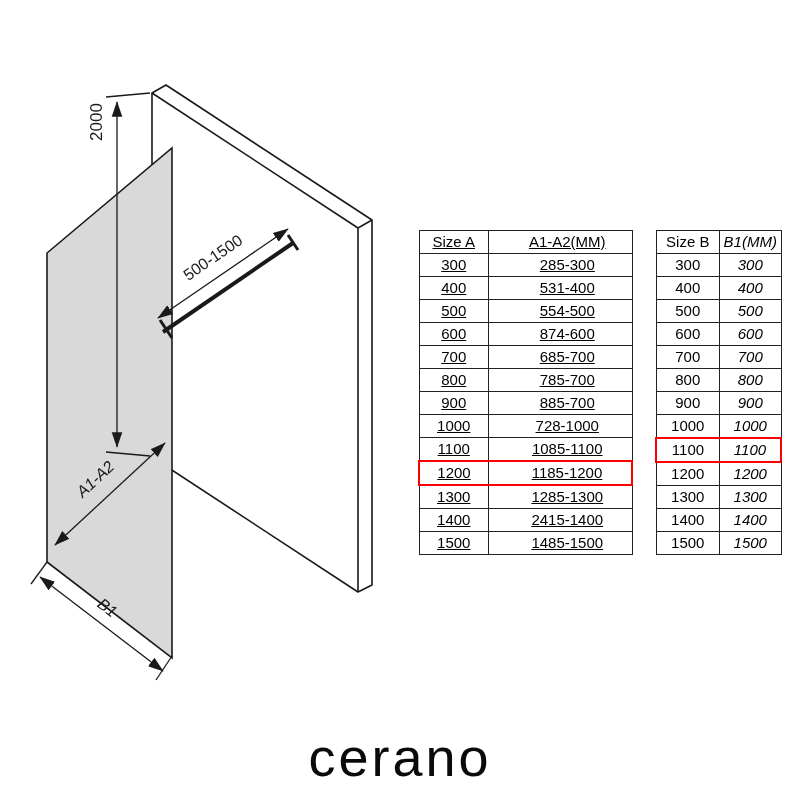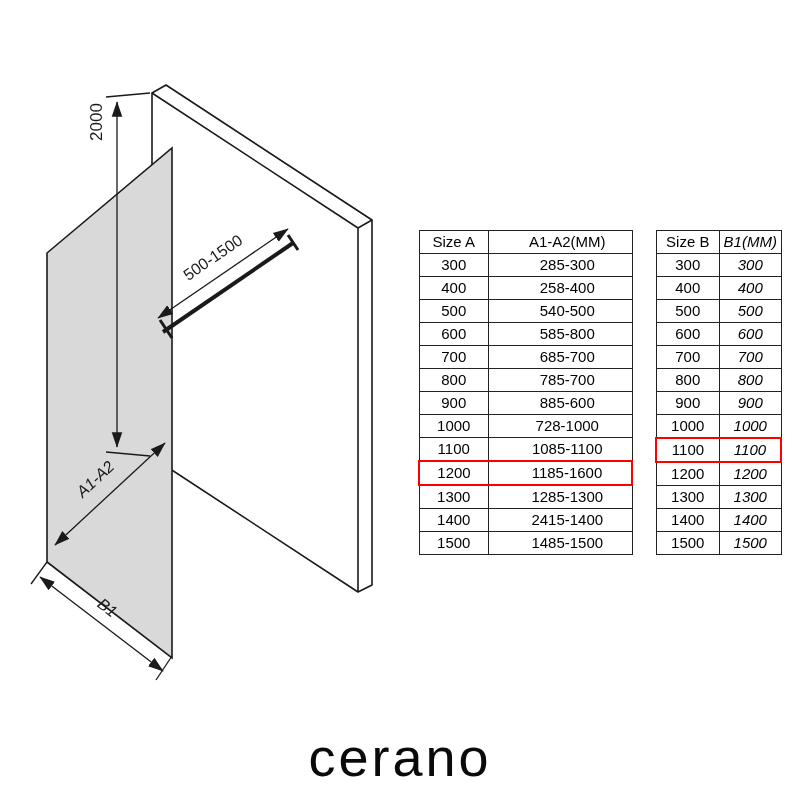--- a/index.html
+++ b/index.html
@@ -14,21 +14,21 @@
 
   .spec-table {
     position:absolute; border-collapse:collapse; font-size:15px; color:#000;
     table-layout:fixed;
   }
   .spec-table th, .spec-table td {
     border:1px solid #222; text-align:center; vertical-align:middle;
     font-weight:400; height:22px; line-height:22px; padding:0 2px;
     white-space:nowrap; overflow:hidden;
   }
-  .table-a { left:418px; top:230px; }
+  .table-a { left:418px; top:230px;text-decoration:underline; }
   .table-a .c0 { width:64px; }
   .table-a .c1 { width:124px;padding-left:16px; }
   .table-b { left:655px; top:230px; }
   .table-b .c0 { width:58px; }
   .table-b .c1 { width:56px;font-style:italic; }
 
   tr.highlight td { border-top:2.5px solid var(--hl); border-bottom:2.5px solid var(--hl); }
   tr.highlight td:first-child { border-left:2.5px solid var(--hl); }
   tr.highlight td:last-child  { border-right:2.5px solid var(--hl); }
 
@@ -91,53 +91,53 @@
           <th class="c1">A1-A2(MM)</th>
         </tr>
     </thead>
     <tbody>
         <tr>
           <td class="c0">300</td>
           <td class="c1">285-300</td>
         </tr>
         <tr>
           <td class="c0">400</td>
-          <td class="c1">258-400</td>
+          <td class="c1">531-400</td>
         </tr>
         <tr>
           <td class="c0">500</td>
-          <td class="c1">540-500</td>
+          <td class="c1">554-500</td>
         </tr>
         <tr>
           <td class="c0">600</td>
-          <td class="c1">585-800</td>
+          <td class="c1">874-600</td>
         </tr>
         <tr>
           <td class="c0">700</td>
           <td class="c1">685-700</td>
         </tr>
         <tr>
           <td class="c0">800</td>
           <td class="c1">785-700</td>
         </tr>
         <tr>
           <td class="c0">900</td>
-          <td class="c1">885-600</td>
+          <td class="c1">885-700</td>
         </tr>
         <tr>
           <td class="c0">1000</td>
           <td class="c1">728-1000</td>
         </tr>
         <tr>
           <td class="c0">1100</td>
           <td class="c1">1085-1100</td>
         </tr>
         <tr class="highlight">
           <td class="c0">1200</td>
-          <td class="c1">1185-1600</td>
+          <td class="c1">1185-1200</td>
         </tr>
         <tr>
           <td class="c0">1300</td>
           <td class="c1">1285-1300</td>
         </tr>
         <tr>
           <td class="c0">1400</td>
           <td class="c1">2415-1400</td>
         </tr>
         <tr>

